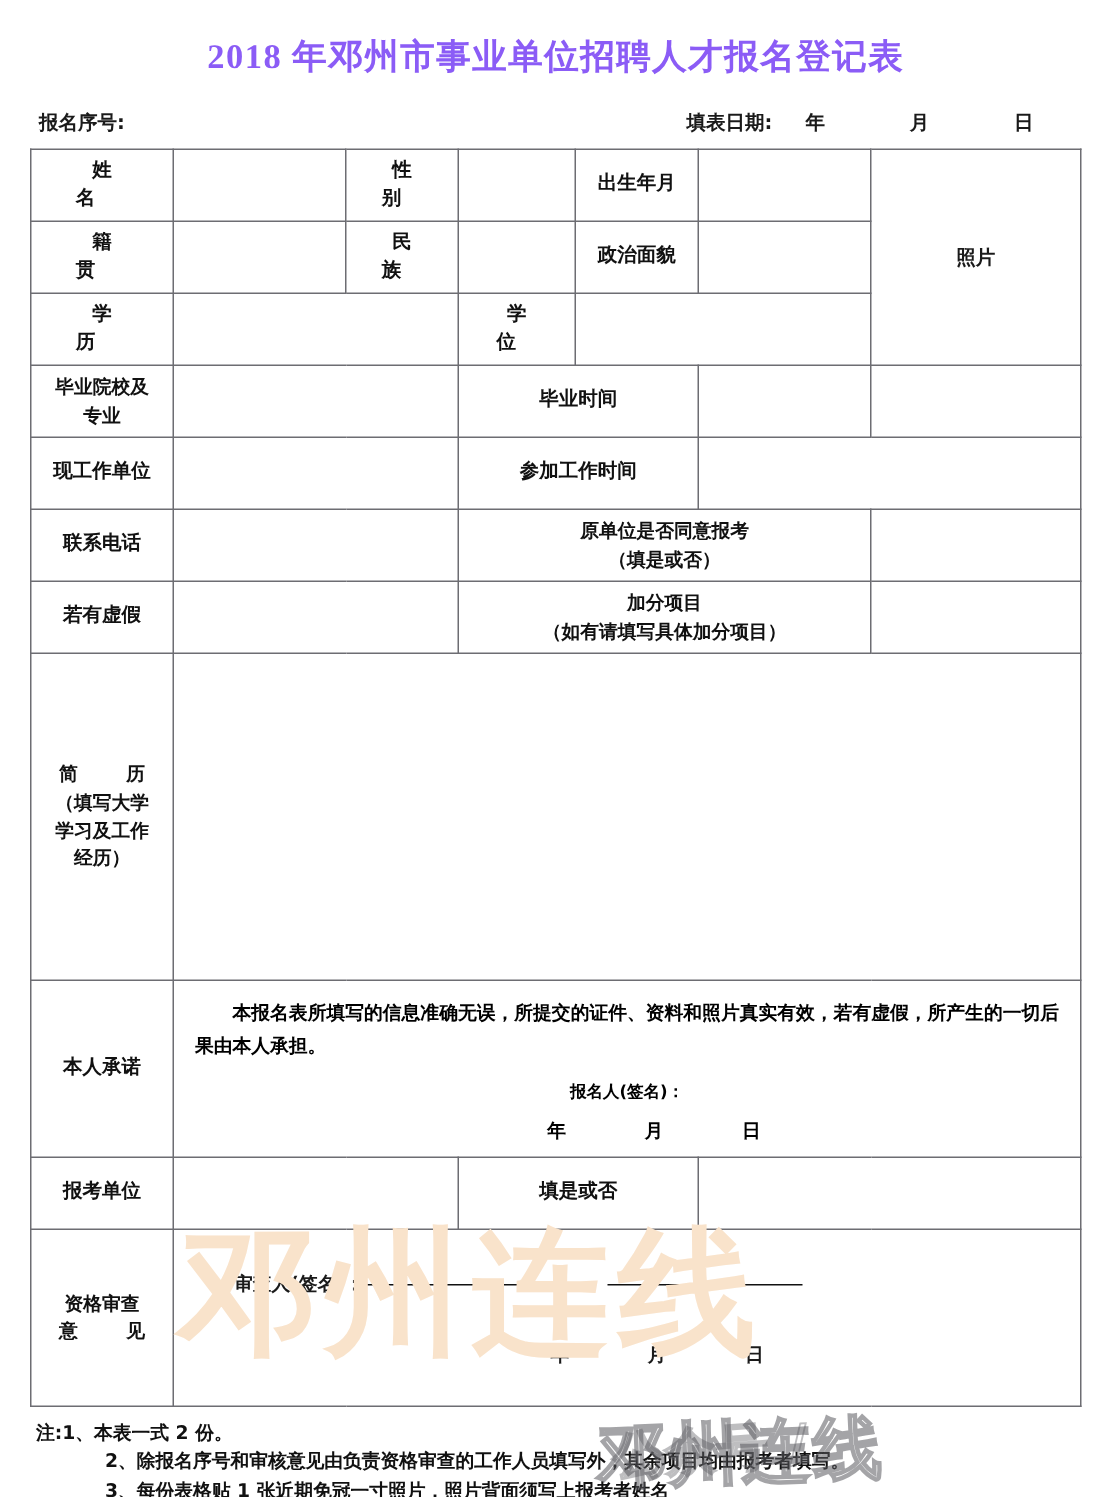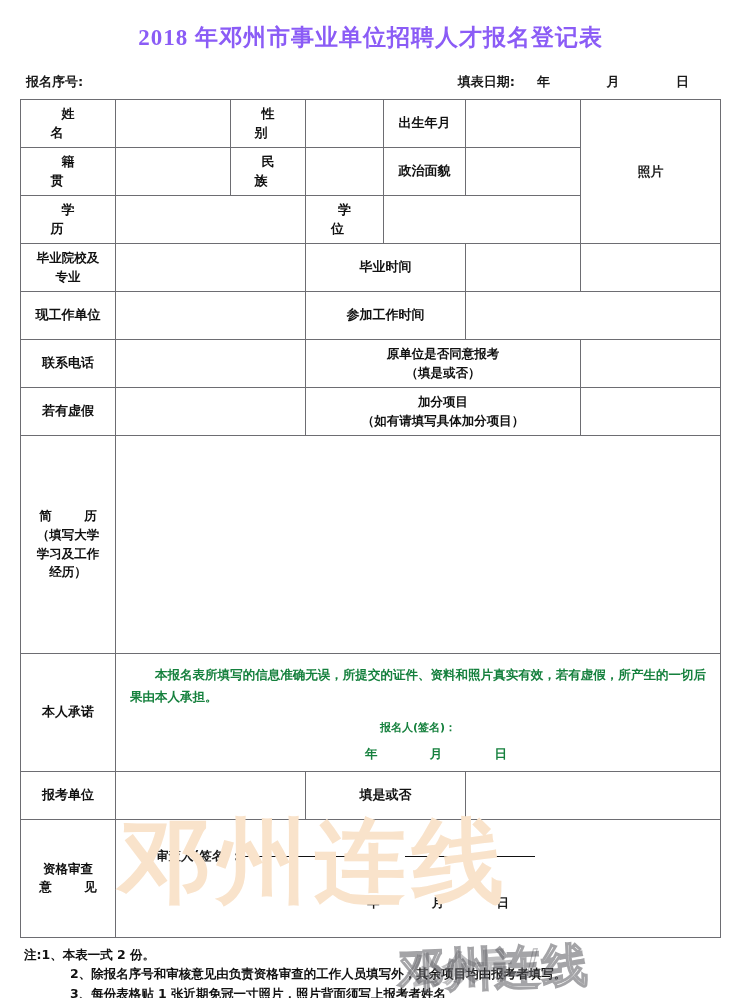--- a/index.html
+++ b/index.html
@@ -117,21 +117,21 @@
   .sub { font-size: 12.5px; font-weight: bold; display: block; line-height: 1.5; }
 
   .resume-label { line-height: 1.7; font-size: 12.5px; }
 
   .promise-body {
     font-size: 12.5px;
     line-height: 1.75;
     text-align: justify;
     padding: 8px 10px 4px 10px;
     font-weight: bold;
-    color: #15803d;
+    color: #000000;
   }
   .promise-body .indent { text-indent: 2em; display: block; }
   .sign-line {
     text-align: center;
     margin-top: 10px;
     font-weight: bold;
     font-size: 11px;
   }
   .sign-ymd {
     text-align: center;

